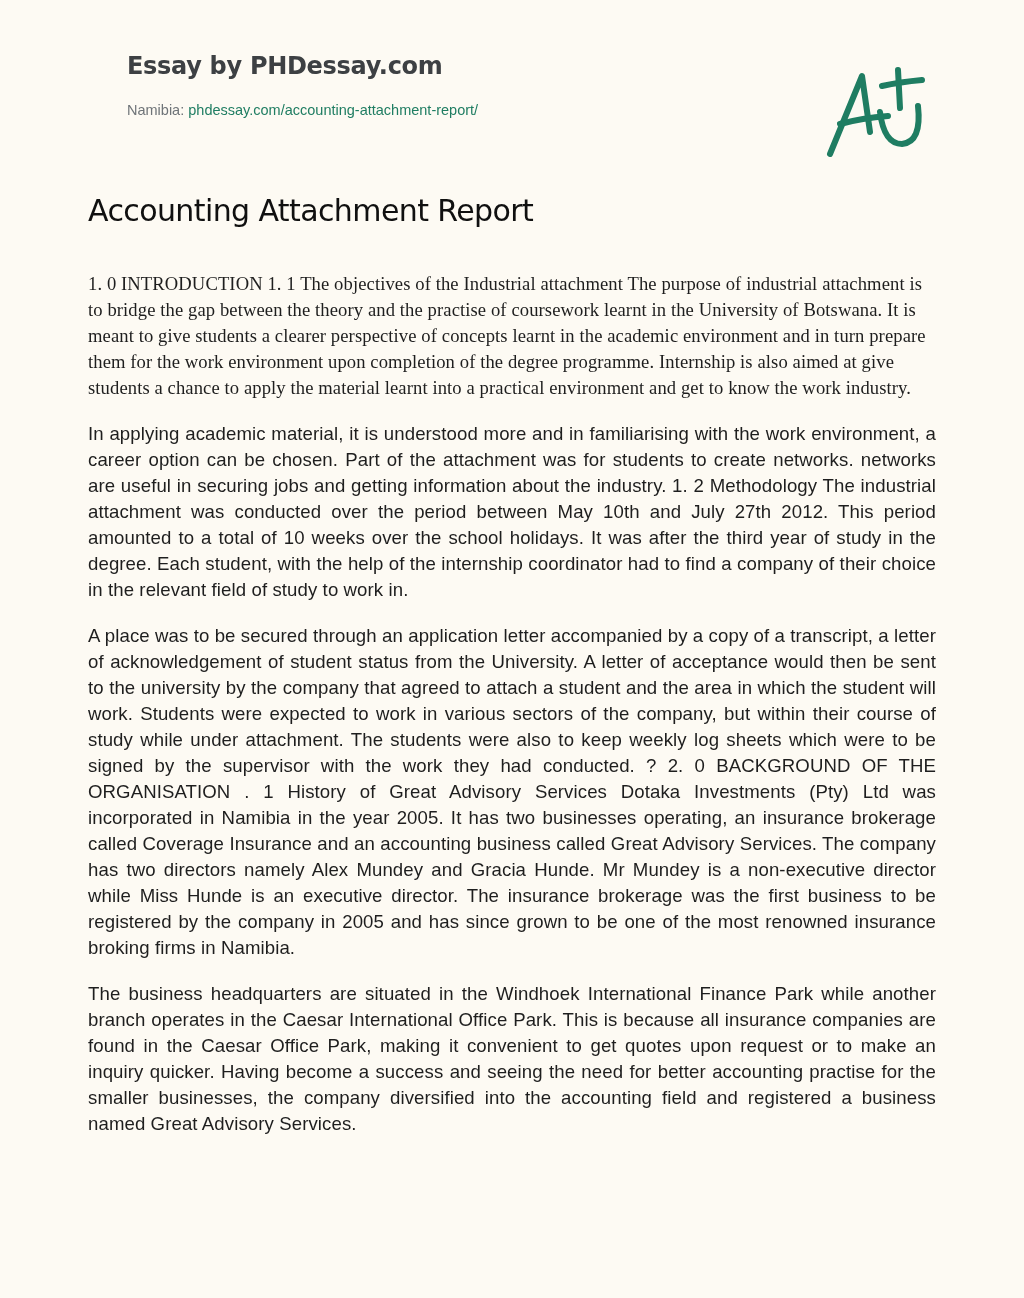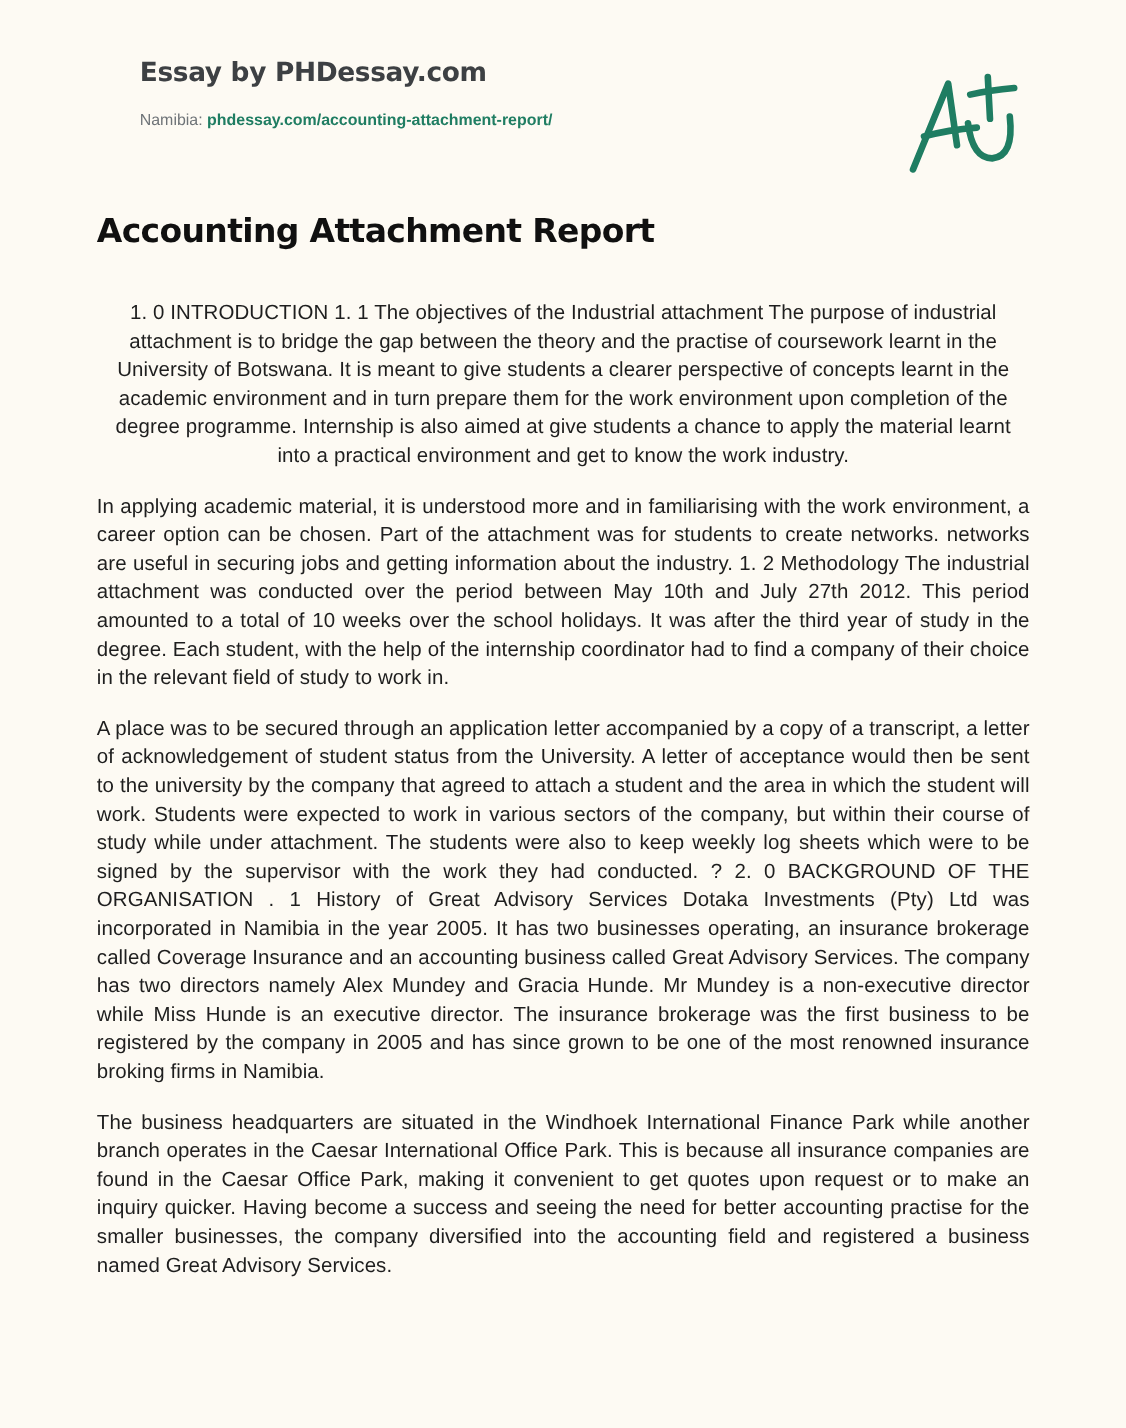--- a/index.html
+++ b/index.html
@@ -31,35 +31,34 @@
     }
     .source {
       margin-top: 18px;
       font-size: 14.5px;
       color: #6f7478;
       line-height: 20px;
     }
     .source a {
       color: #1f7d62;
       text-decoration: none;
-      font-weight: bold;
     }
     .logo {
       position: absolute;
       left: 818px;
       top: 62px;
       width: 118px;
       height: 100px;
     }
     .title {
       position: absolute;
       left: 88px;
       top: 190px;
       font-family: "DejaVu Sans", "Liberation Sans", sans-serif;
-      font-weight: bold;
+      font-weight: normal;
       font-size: 30px;
       letter-spacing: -0.6px;
       color: #101010;
       line-height: 42px;
     }
     .content {
       position: absolute;
       left: 88px;
       top: 271px;
       width: 848px;
@@ -67,21 +66,22 @@
     .content p {
       font-family: "Liberation Sans", sans-serif;
       font-size: 18.6px;
       line-height: 26px;
       color: #1e1e1e;
       text-align: justify;
       margin-bottom: 20px;
       letter-spacing: 0.1px;
     }
     .content p.first {
-      text-align: center;
+      text-align: left;
+      font-family: Liberation Serif, serif;
     }
   </style>
 </head>
 <body>
 
 <div class="header">
   <div class="brand">Essay by PHDessay.com</div>
   <div class="source">
     <span>Namibia: </span><a>phdessay.com/accounting-attachment-report/</a>
   </div>

